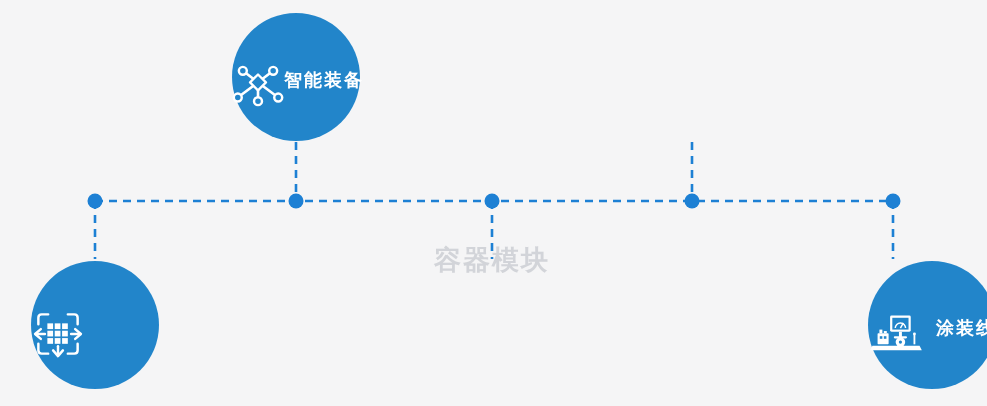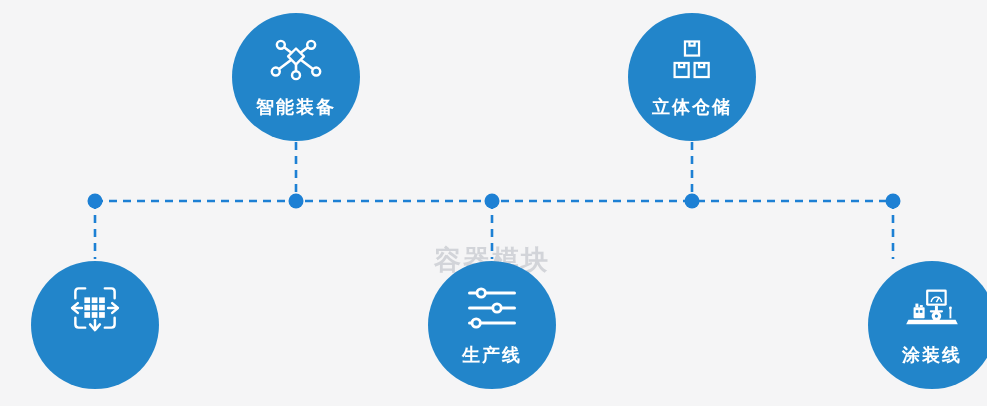--- a/index.html
+++ b/index.html
@@ -41,23 +41,23 @@
   }
   .connectors circle{
     fill:var(--connector-color);
   }
   .node{
     position:absolute;
     width:128px;height:128px;
     border-radius:50%;
     background:var(--node-color);
     display:flex;
-    flex-direction:column;
     align-items:center;
     cursor:default;
+    justify-content:space-between;
   }
   .node-icon{
     margin-top:18px;
     height:58px;
     display:flex;
     align-items:center;
     justify-content:center;
   }
   .node-label{
     margin-top:6px;
@@ -108,35 +108,20 @@
           <circle cx="57" cy="8" r="5.5"></circle>
           <circle cx="8" cy="45" r="5.5"></circle>
           <circle cx="36" cy="50" r="5.5"></circle>
           <circle cx="64" cy="45" r="5.5"></circle>
         </g>
       </svg>
     </div>
     <div class="node-label">智能装备</div>
   </div>
 
-  <div class="node" id="node-stereo-warehouse">
-    <div class="node-icon">
-      <svg viewBox="0 0 62 54" width="46" height="40">
-        <g stroke="#fff" stroke-width="3" fill="none">
-          <rect x="21.5" y="2" width="19" height="19"></rect>
-          <path d="M27.5,2 v5.5 h7 V2"></path>
-          <rect x="7.5" y="31" width="19" height="19"></rect>
-          <path d="M13.5,31 v5.5 h7 V31"></path>
-          <rect x="34.5" y="31" width="19" height="19"></rect>
-          <path d="M40.5,31 v5.5 h7 V31"></path>
-        </g>
-      </svg>
-    </div>
-    <div class="node-label">立体仓储</div>
-  </div>
 
   <div class="node" id="node-logistics-sorting">
     <div class="node-icon">
       <svg viewBox="0 0 66 66" width="54" height="54">
         <g stroke="#fff" stroke-width="3" fill="none" stroke-linecap="round" stroke-linejoin="round">
           <path d="M9,21 V13 Q9,9 13,9 H21"></path>
           <path d="M45,9 H53 Q57,9 57,13 V21"></path>
           <path d="M9,45 V53 Q9,57 13,57 H21"></path>
           <path d="M45,57 H53 Q57,57 57,53 V45"></path>
           <line x1="17" y1="33" x2="6" y2="33"></line>
@@ -154,37 +139,20 @@
             <rect x="29" y="29" width="7" height="7"></rect>
             <rect x="38" y="29" width="7" height="7"></rect>
           <rect x="20" y="38" width="7" height="7"></rect>
             <rect x="29" y="38" width="7" height="7"></rect>
             <rect x="38" y="38" width="7" height="7"></rect>
         </g>
       </svg>
     </div>
   </div>
 
-  <div class="node" id="node-production-line">
-    <div class="node-icon">
-      <svg viewBox="0 0 60 50" width="50" height="42">
-        <g stroke="#fff" stroke-width="3.6" stroke-linecap="round">
-          <line x1="3" y1="7" x2="57" y2="7"></line>
-          <line x1="3" y1="25" x2="57" y2="25"></line>
-          <line x1="3" y1="43" x2="57" y2="43"></line>
-        </g>
-        <g fill="var(--node-color)" stroke="#fff" stroke-width="3.4">
-          <circle cx="17" cy="7" r="5"></circle>
-          <circle cx="36" cy="25" r="5"></circle>
-          <circle cx="11" cy="43" r="5"></circle>
-        </g>
-      </svg>
-    </div>
-    <div class="node-label">生产线</div>
-  </div>
 
   <div class="node" id="node-coating-line">
     <div class="node-icon">
       <svg viewBox="0 0 76 62" width="56" height="46">
         <rect x="30" y="6" width="28" height="22" rx="2" fill="#fff"></rect>
         <rect x="33" y="9" width="22" height="16" fill="var(--node-color)"></rect>
         <path d="M37,23 a7,7 0 0 1 14,0" stroke="#fff" stroke-width="2" fill="none"></path>
         <line x1="44" y1="23" x2="48" y2="16" stroke="#fff" stroke-width="2"></line>
         <rect x="42" y="28" width="4" height="7" fill="#fff"></rect>
         <rect x="35" y="34" width="18" height="3" rx="1.5" fill="#fff"></rect>

